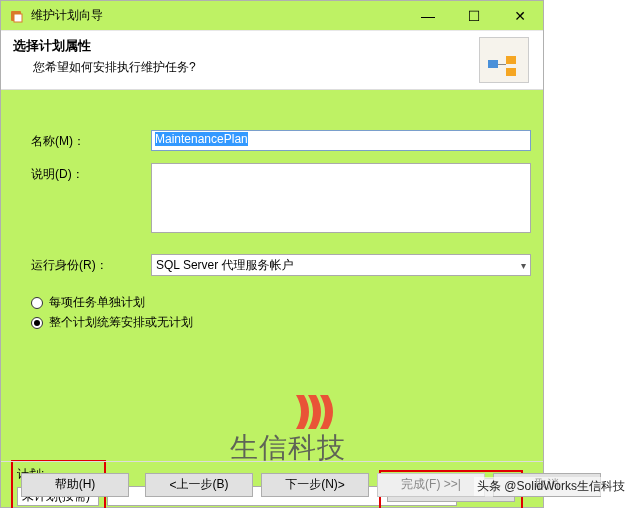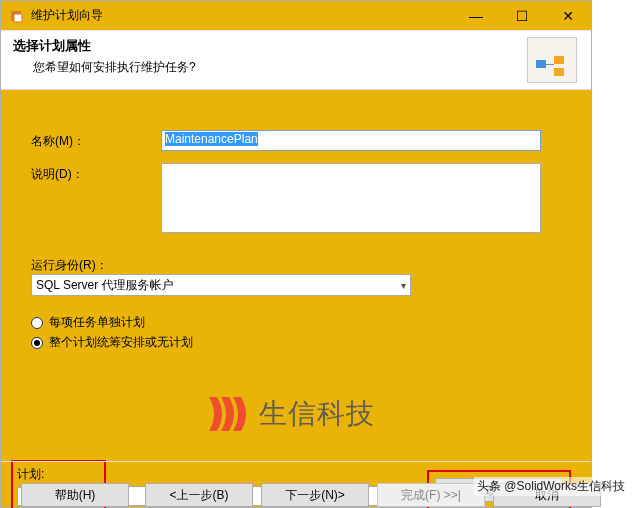--- a/index.html
+++ b/index.html
@@ -8,24 +8,24 @@
     font-family: "Microsoft YaHei", "SimSun", Arial, sans-serif;
     font-size: 12px;
     background: #fff;
     color: #000;
     width: 640px;
     height: 508px;
     overflow: hidden;
     position: relative;
   }
   .window {
-    width: 592px;
+    width: 544px;
     height: 508px;
     border: 1px solid #b0b0b0;
-    background: #eab308;
+    background: #bef264;
     display: flex;
     flex-direction: column;
   }
   .titlebar {
     height: 30px;
     display: flex;
     align-items: center;
     border-bottom: 1px solid #e8e8e8;
   }
   .title-icon {
@@ -123,24 +123,25 @@
   .radio {
     width:12px; height:12px; border:1px solid #333; border-radius:50%;
     margin-right:6px; display:inline-flex; align-items:center; justify-content:center;
     background:#fff;
   }
   .radio.checked::after { content:""; width:6px; height:6px; background:#000; border-radius:50%; }
 
   .watermark {
     position: absolute;
     top: 305px;
-    left: 208px;
-    display: flex;
-    align-items: center;
+    left: 229px;
+    display: flex;
+    align-items: flex-end;
     opacity: 0.9;
+    flex-direction: column;
   }
   .wm-logo {
     width: 44px; height: 34px; margin-right: 6px;
     display:flex; gap:-2px;
   }
   .wm-logo svg { width:44px; height:34px; }
   .wm-text { font-size: 28px; color:#555; font-weight:500; letter-spacing:1px; }
 
   .plan-box {
     border: 2px solid #e00000;
@@ -184,21 +185,21 @@
     display:inline-flex; align-items:center; justify-content:center;
     font-family: "SimSun", Arial;
     font-size:12px;
     padding: 0 14px;
   }
 
   .footer {
     height: 46px;
     border-top: 1px solid #ddd;
     display:flex;
-    align-items:flex-end;
+    align-items:center;
     padding: 0 20px;
     gap: 8px;
     position: relative;
   }
   .footer-spacer { flex:1; }
   .footer .btn { min-width: 108px; }
   .btn.disabled { color:#888; border-color:#c8c8c8; background:#efefef; }
 
   .btn-arrow-l::before { content:"< "; }
   .btn-arrow-r::after { content:" >"; }
@@ -257,21 +258,21 @@
       </div>
     </div>
 
     <div class="form-row">
       <div class="form-label">说明(D)：</div>
       <div class="form-field">
         <textarea class="textarea" style=""></textarea>
       </div>
     </div>
 
-    <div class="form-row" style="margin-top:18px;flex-direction:column;">
+    <div class="form-row" style="margin-top:18px;">
       <div class="form-label">运行身份(R)：</div>
       <div class="form-field">
         <div class="select">
           <span>SQL Server 代理服务帐户</span>
           <span class="select-arrow">▾</span>
         </div>
       </div>
     </div>
 
     <div class="radio-block">

